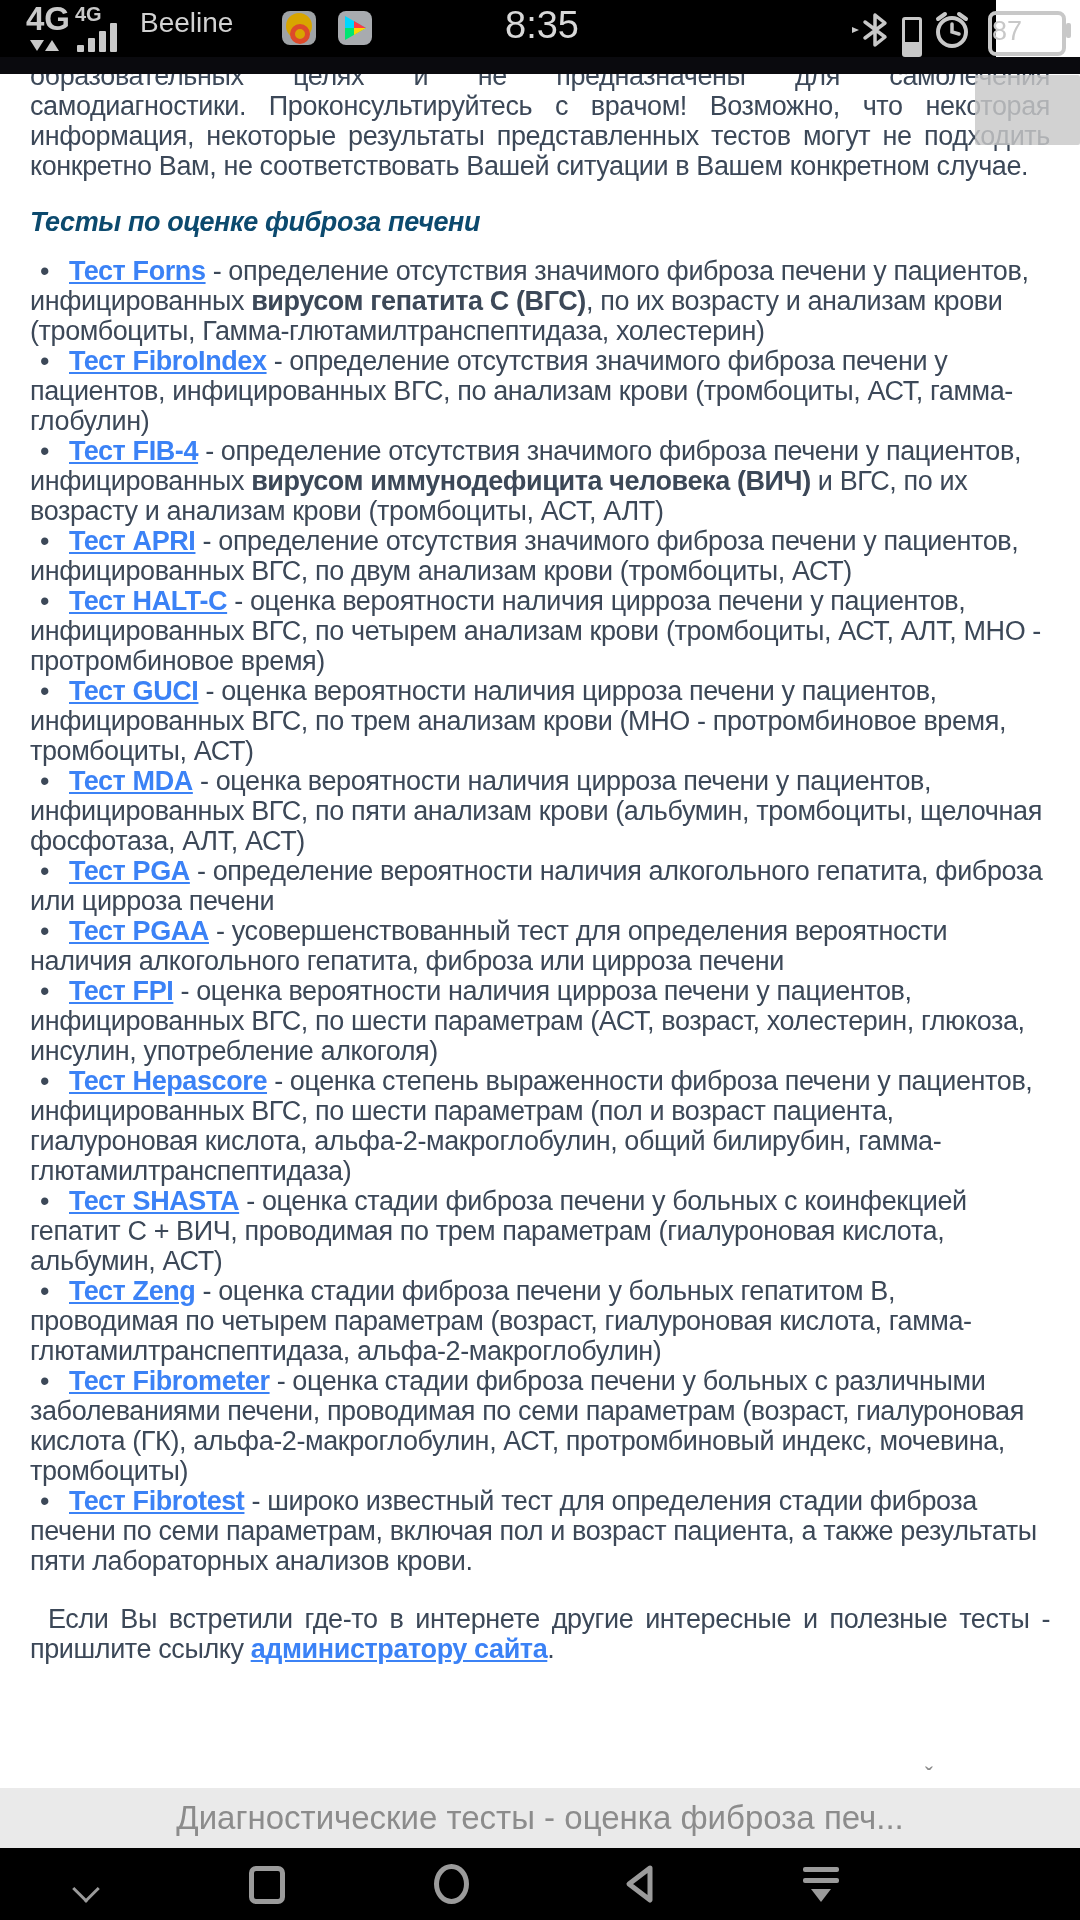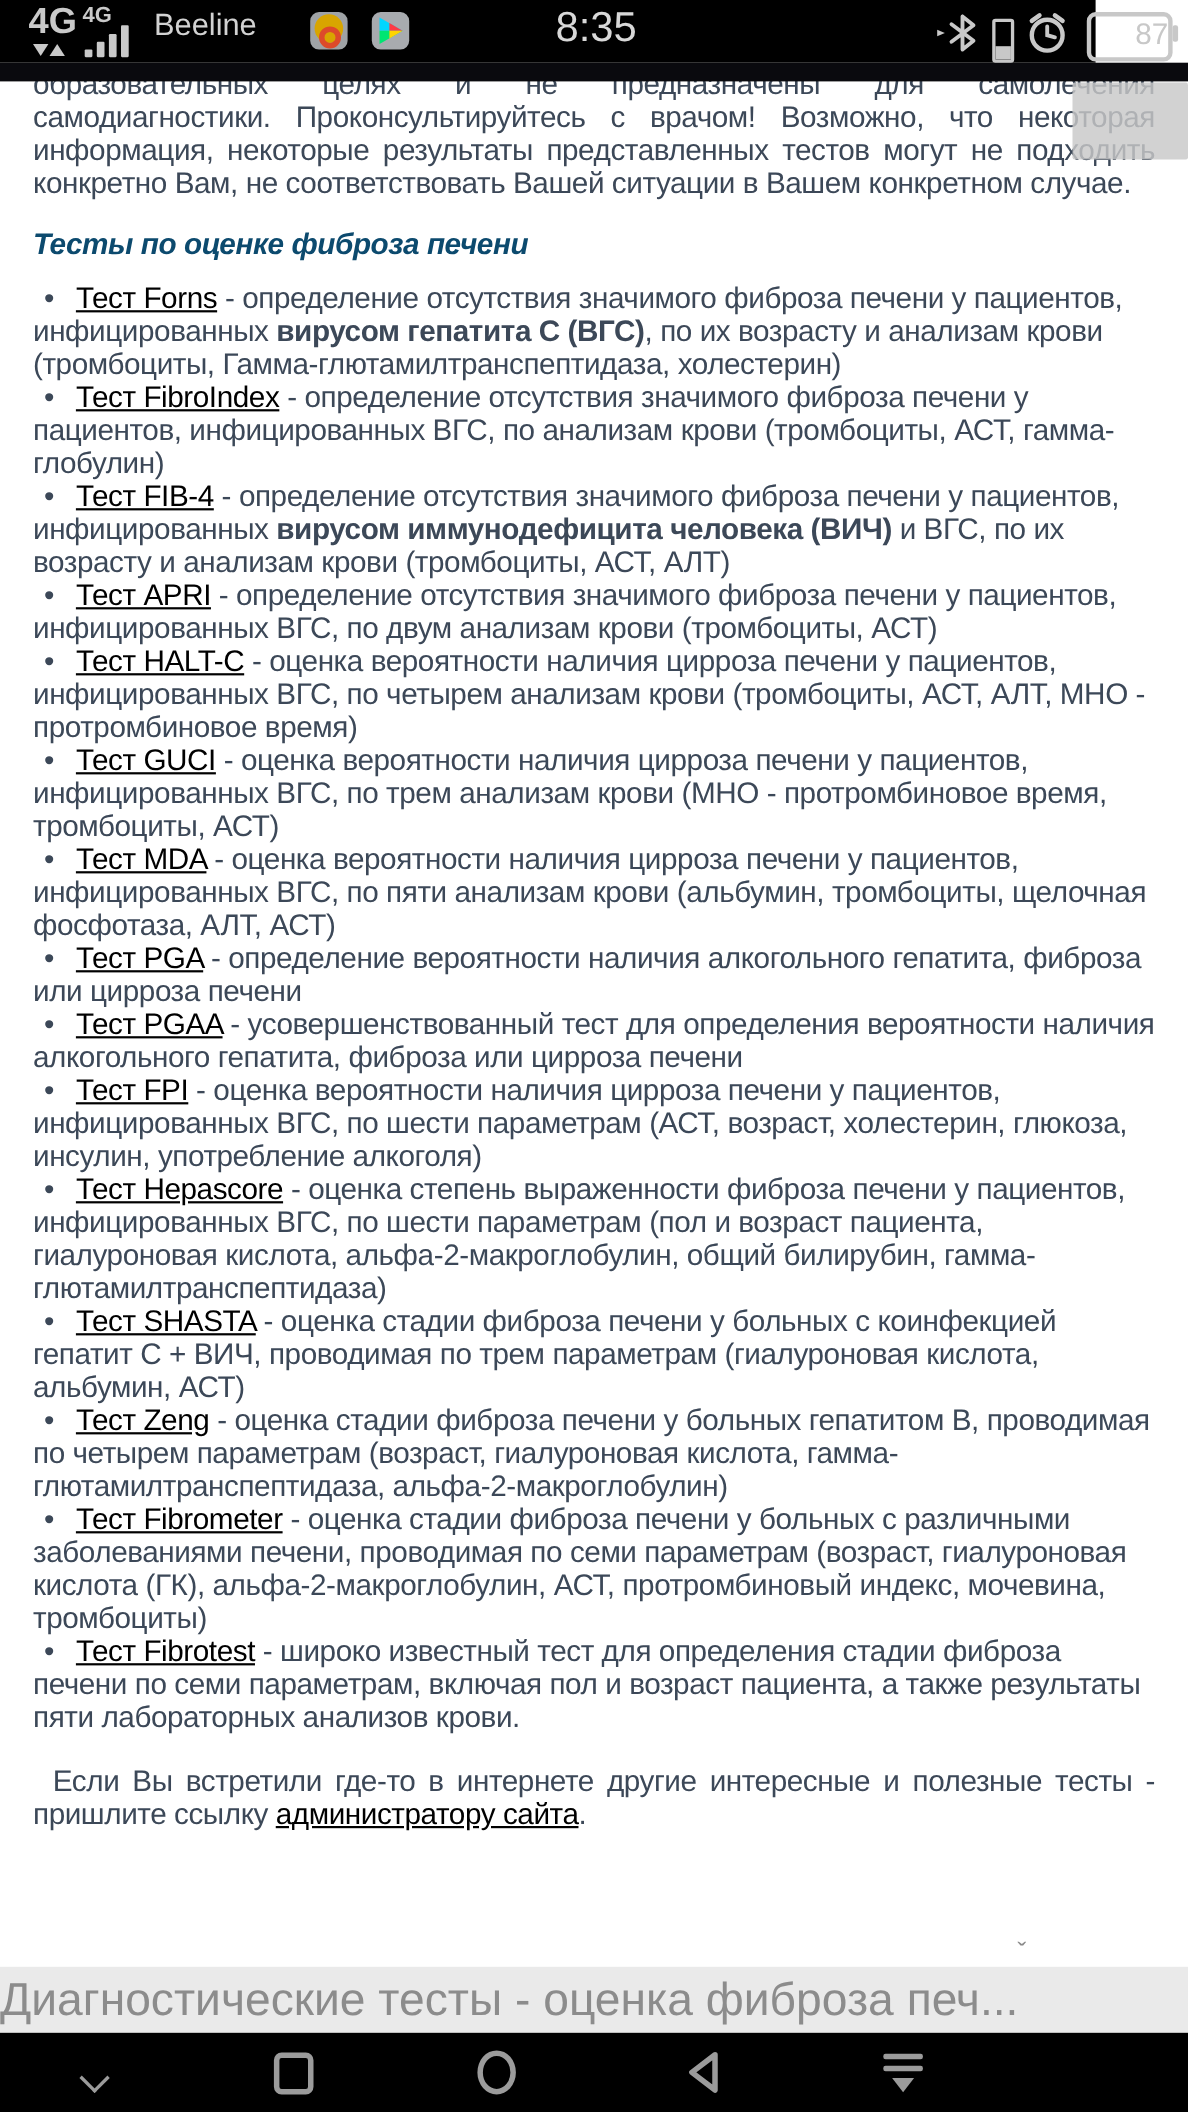--- a/index.html
+++ b/index.html
@@ -24,45 +24,45 @@
   .ok-gold{position:absolute;left:4px;top:2px;width:26px;height:26px;border-radius:50%;background:#d8a500;}
   .ok-ring{position:absolute;left:8px;top:13px;width:10px;height:10px;border-radius:50%;border:5px solid #dd4a2a;background:transparent;}
   .icon-play{left:338px;background:#a8abaf;}
   .sb-time{left:505px;top:4px;font-size:38px;color:#d8d8d8;}
   .bt-wrap{left:850px;top:12px;width:50px;height:36px;}
   .smallbatt{left:902px;top:17px;width:14px;height:34px;border:3px solid #c8c8c8;border-radius:3px;}
   .smallbatt .fill{position:absolute;left:0;bottom:0;width:100%;height:12px;background:#c8c8c8;}
   .alarm{left:932px;top:10px;width:40px;height:40px;}
   .battery{left:988px;top:11px;width:70px;height:37px;border:4px solid #c8c8c8;border-radius:8px;}
   .battery .nub{position:absolute;right:-9px;top:8px;width:5px;height:15px;background:#c8c8c8;border-radius:2px;}
-  .battery .pct{position:absolute;left:0;top:1px;width:100%;text-align:right;font-size:27px;color:#c8c8c8;}
+  .battery .pct{position:absolute;left:0;top:1px;width:100%;text-align:left;font-size:27px;color:#c8c8c8;}
 
   
   .darkbar{position:absolute;left:0;top:57px;width:1080px;height:17px;background:#0a0a0e;z-index:5;}
 
   
   .scrollthumb{position:absolute;left:975px;top:75px;width:105px;height:70px;background:rgba(200,200,200,0.82);z-index:6;border-radius:2px;}
 
   
   .content{position:absolute;left:0;top:57px;width:1080px;box-sizing:border-box;
            padding:4px 30px 0 30px;font-size:27px;line-height:30px;color:#3c4858;letter-spacing:-0.4px;}
   .disclaimer div{text-align:justify;text-align-last:justify;}
   .disclaimer div:last-child{text-align-last:auto;}
   .section-heading{color:#0c4a6e;font-style:italic;font-weight:bold;font-size:27px;margin:26px 0 0 0;line-height:30px;}
   ul.tests{list-style:none;margin:19px 0 0 0;padding:0;}
   ul.tests li{position:relative;text-indent:39px;}
   ul.tests li::before{content:"\2022";position:absolute;left:10px;top:0;text-indent:0;color:#3c4858;}
   b{font-weight:bold;}
-  a.lnk{color:#000000;font-weight:normal;text-decoration:underline;cursor:pointer;}
+  a.lnk{color:#3b82f6;font-weight:bold;text-decoration:underline;cursor:pointer;}
   .footnote{margin-top:28px;text-align:justify;text-indent:18px;}
 
   
   .tinycaret{position:absolute;left:925px;top:1762px;color:#8a8a8a;font-size:24px;z-index:4;}
   .titlebar{position:absolute;left:0;top:1788px;width:1080px;height:60px;background:#eaeaea;
-            color:#8c8c8c;font-size:42px;line-height:60px;white-space:nowrap;overflow:hidden;}
+            color:#8c8c8c;font-size:33px;line-height:60px;text-align:center;white-space:nowrap;overflow:hidden;}
 
   
   .navbar{position:absolute;left:0;top:1848px;width:1080px;height:72px;background:#000;}
   .nv{position:absolute;}
   .nav-chevron{left:73px;top:1876px;width:22px;height:22px;border-right:4px solid #9b9b9b;border-bottom:4px solid #9b9b9b;transform:rotate(45deg) scale(0.75);}
   .nav-square{left:249px;top:1866px;width:26px;height:28px;border:5px solid #9b9b9b;border-radius:7px;}
   .nav-oval{left:434px;top:1864px;width:25px;height:30px;border:5px solid #9b9b9b;border-radius:50%;}
   .nav-back{left:621px;top:1864px;}
   .nav-collapse{left:803px;top:1867px;width:36px;height:38px;}
   .nav-collapse .ln{position:absolute;left:0;width:36px;height:5px;background:#9b9b9b;border-radius:2px;}

